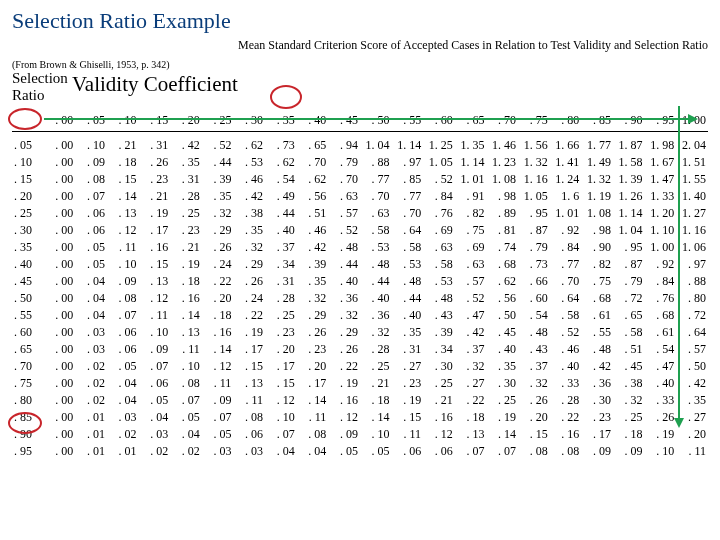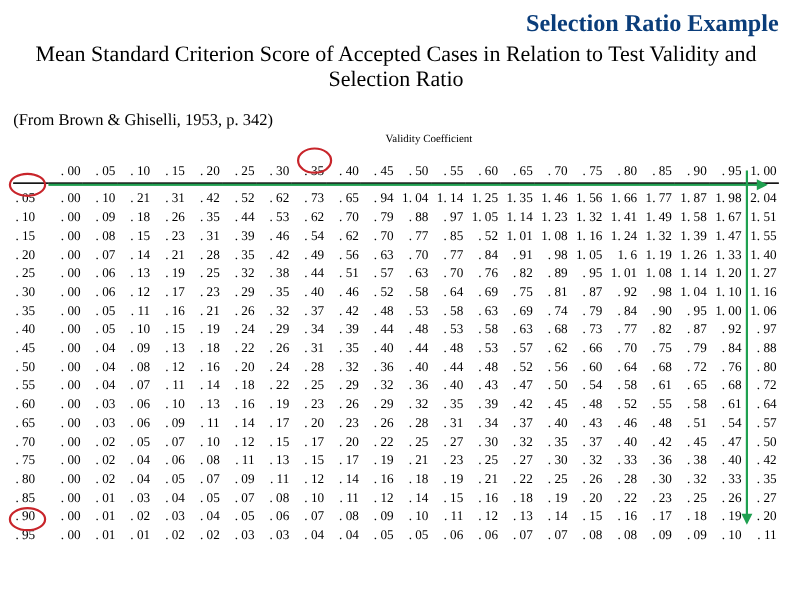--- a/index.html
+++ b/index.html
@@ -6,38 +6,37 @@
     margin: 0;
     padding: 8px 12px;
     font-family: Georgia, 'Times New Roman', serif;
     font-size: 13px;
     background: #fff;
     color: #000;
     width: 720px;
     box-sizing: border-box;
   }
   .title {
-    text-align: right;
+    text-align: left;
     font-size: 22px;
     color: #0a3d7a;
-    font-weight: bold;
+    font-weight: normal;
     margin-bottom: 4px;
   }
   .subtitle {
-    font-size: 20px;
-    text-align: center;
-    margin-bottom: 18px;
+    font-size: 12px;
+    text-align: right;
+    margin-bottom: 6px;
   }
   .source {
-    font-size: 15px;
+    font-size: 10px;
     margin-bottom: 2px;
   }
   .vc-label {
-    text-align: center;
-    font-size: 10px;
+    font-size: 21px;
     margin-left: 60px;
     margin-bottom: 2px;
   }
   .sr-label {
     font-size: 15px;
     position: absolute;
   }
   .table-wrap {
     position: relative;
   }
@@ -104,20 +103,22 @@
   }
 </style>
 </head>
 <body>
 
 <div class="title">Selection Ratio Example</div>
 <div class="subtitle">Mean Standard Criterion Score of Accepted Cases in Relation to Test Validity and Selection Ratio</div>
 <div class="source">(From Brown &amp; Ghiselli, 1953, p. 342)</div>
 
 <div class="table-wrap">
+  <div class="sr-label" style="top:-2px; left:0; white-space:pre;">Selection
+Ratio</div>
   <div class="vc-label">Validity Coefficient</div>
 
   <table id="tbl">
     <thead>
         <tr id="thead-row">
           <th class="rowhdr"></th>
           <th>. 00</th>
           <th>. 05</th>
           <th>. 10</th>
           <th>. 15</th>

